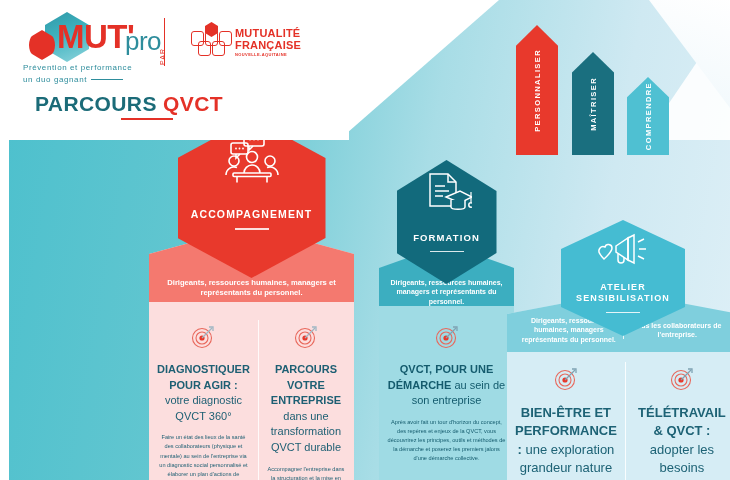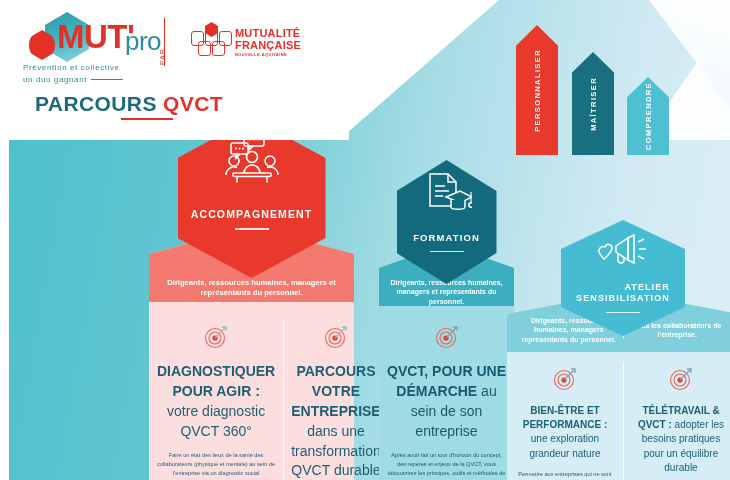--- a/index.html
+++ b/index.html
@@ -145,21 +145,21 @@
   
   .col { position: absolute; z-index: 4; }
 
   .hexbadge {
     position: absolute; left: 50%; transform: translateX(-50%);
     clip-path: polygon(50% 0, 100% 25%, 100% 75%, 50% 100%, 0 75%, 0 25%);
     display: flex; flex-direction: column; align-items: center; z-index: 8;
   }
   .hexbadge .icon { margin-top: 12px; }
   .hexbadge .title {
-    color: #fff; font-weight: bold; letter-spacing: 1.1px; text-align: right;
+    color: #fff; font-weight: bold; letter-spacing: 1.1px; text-align: center;
     line-height: 1.25;
   }
   .hexbadge .underline {
     width: 34px; height: 1.5px; background: rgba(255,255,255,.85); margin-top: 7px;
   }
 
   .audience {
     position: absolute; left: 0; width: 100%;
     text-align: center; color: #fff; font-weight: bold;
     line-height: 1.35; z-index: 5;
@@ -170,21 +170,21 @@
   .card {
     flex: 1 1 0; padding: 10px 8px 8px; position: relative;
     display: flex; flex-direction: column; align-items: center;
   }
   .card + .card::before {
     content: ""; position: absolute; left: 0; top: 6px; bottom: 4px;
     width: 1px; background: rgba(255,255,255,.85);
   }
   .card .target { margin-bottom: 8px; }
   .card h3 {
-    font-size: 14px; line-height: 1.42; text-align: center; font-weight: normal;
+    font-size: 11px; line-height: 1.42; text-align: center; font-weight: normal;
     margin-bottom: 9px;
   }
   .card h3 b { font-weight: bold; }
   .card p {
     font-size: 5.6px; line-height: 1.62; text-align: center;
   }
 
   
   #col-accompagnement { left: 140px; top: 118px; width: 205px; height: 362px; }
   #col-accompagnement .shaft {
@@ -232,21 +232,21 @@
   }
   #col-atelier .shaft-top {
     position: absolute; left: 0; top: 72px; width: 100%; height: 60px;
     background: #7fcfdd;
     clip-path: polygon(0 22px, 50% 0, 100% 22px, 100% 100%, 0 100%);
   }
   #atel-hex { top: 0; width: 124px; height: 116px; background: #45bcd2; }
   #atel-hex .title { font-size: 9px; margin-top: 6px; }
   #col-atelier .audience { top: 88px; height: 44px; font-size: 7px; padding: 0 8px; }
   #col-atelier .cards { top: 136px; }
-  #col-atelier .card h3 { color: #1d6275; font-size: 10px; }
+  #col-atelier .card h3 { color: #1d6275; font-size: 13px; }
   #col-atelier .card p { color: #1d6275; }
 
   .hexbadge .title span { display: block; }
 </style>
 </head>
 <body>
 
 <div id="stage">
 
   <div class="diag-white-tr"></div>
@@ -256,21 +256,21 @@
   <div class="header-white2"></div>
 
   <div class="logo-block">
     <div class="logo-row">
       <div class="logo-hex"></div>
       <div class="logo-dot"></div>
       <div class="logo-mut"><span>MUT</span><span>'</span></div>
       <div class="logo-pro">pro</div>
     </div>
     <div class="logo-tag">
-      <div>Prévention et collective</div>
+      <div>Prévention et performance</div>
       <div><span>un duo gagnant</span><span class="rule"></span></div>
     </div>
   </div>
 
   <div class="par-sep"></div>
   <div class="par-label">PAR</div>
 
   <div class="mf-logo">
     <div class="mf-hexes">
       <div class="mf-hex" style="left:16px; top:0;"></div>

